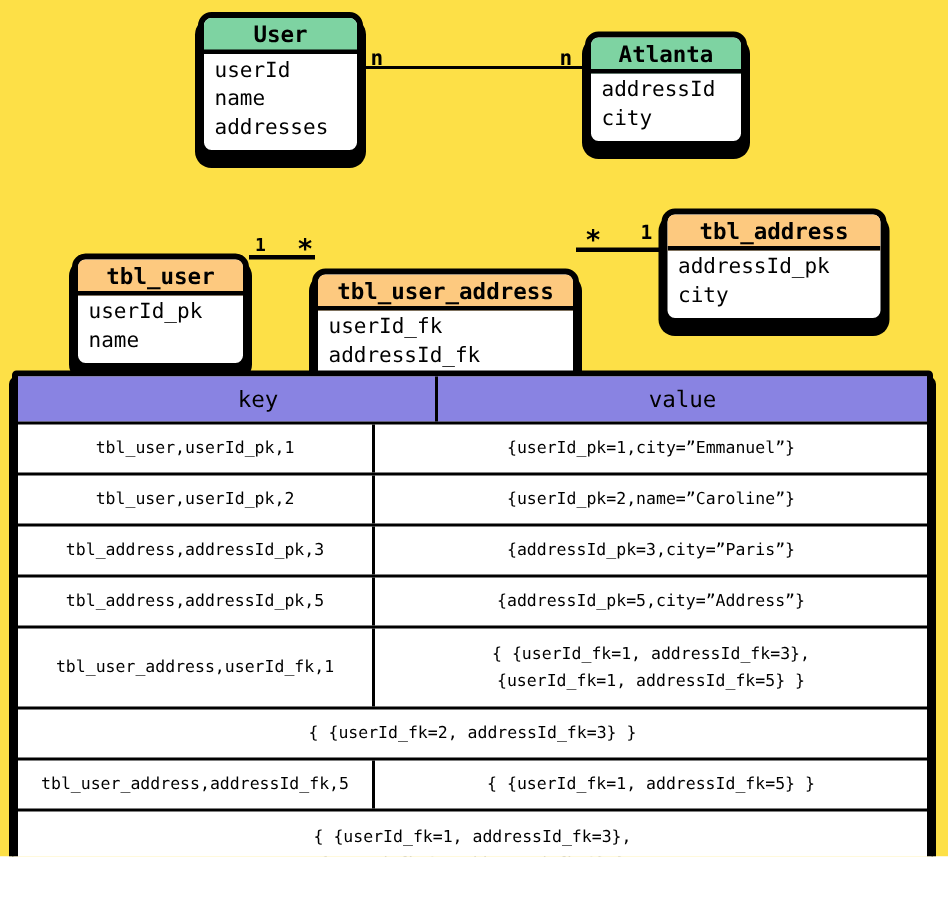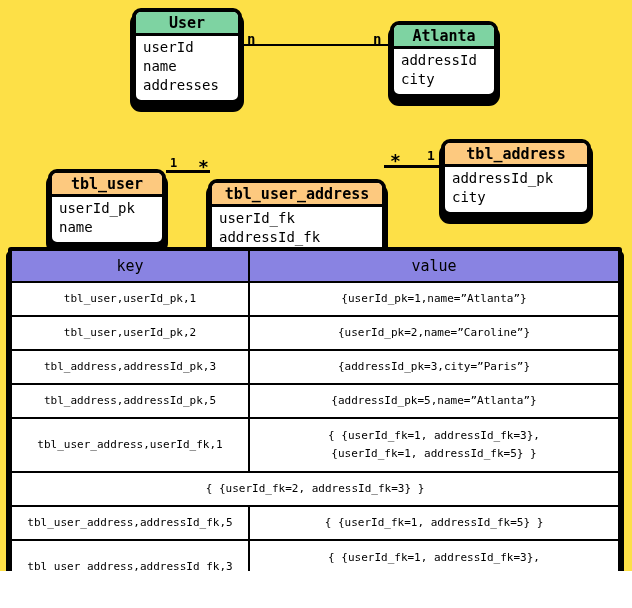--- a/index.html
+++ b/index.html
@@ -48,21 +48,21 @@
 
   
   .kvtable {
     position:absolute; left:8px; top:247px; width:614px;
     box-sizing:border-box; background:#fff;
     border:4px solid #000; border-radius:3px;
     box-shadow:0 6px 0 2px #000;
     display:flex; flex-direction:column;
   }
   .kv-row { display:flex; border-top:2px solid #000; }
-  .kv-row:first-child { border-top:none; }
+  .kv-row:first-child { border-top:none;padding-left:42px; }
   .kv-header { background:#8983E2; }
   .kv-cell {
     display:flex; align-items:center; justify-content:center;
     text-align:center; font-size:11px; line-height:18px;
     white-space:pre-line; padding:2px 4px; box-sizing:border-box;
   }
   .key-col { width:238px; flex:0 0 auto; border-right:2px solid #000; }
   .val-col { flex:1 1 auto; }
   .kv-header .kv-cell { font-size:15px; min-height:30px; }
   .r-single .kv-cell { min-height:32px; }
@@ -127,46 +127,45 @@
   </div>
 
   <div class="kvtable">
     <div class="kv-row kv-header">
       <div class="kv-cell key-col">key</div>
       <div class="kv-cell val-col">value</div>
     </div>
 
     <div class="kv-row r-single">
       <div class="kv-cell key-col">tbl_user,userId_pk,1</div>
-      <div class="kv-cell val-col">{userId_pk=1,name=”Atlanta”}</div>
+      <div class="kv-cell val-col">{userId_pk=1,city=”Emmanuel”}</div>
     </div>
     <div class="kv-row r-single">
       <div class="kv-cell key-col">tbl_user,userId_pk,2</div>
       <div class="kv-cell val-col">{userId_pk=2,name=”Caroline”}</div>
     </div>
     <div class="kv-row r-single">
       <div class="kv-cell key-col">tbl_address,addressId_pk,3</div>
       <div class="kv-cell val-col">{addressId_pk=3,city=”Paris”}</div>
     </div>
     <div class="kv-row r-single">
       <div class="kv-cell key-col">tbl_address,addressId_pk,5</div>
-      <div class="kv-cell val-col">{addressId_pk=5,name=”Atlanta”}</div>
+      <div class="kv-cell val-col">{addressId_pk=5,city=”Address”}</div>
     </div>
     <div class="kv-row r-double">
       <div class="kv-cell key-col">tbl_user_address,userId_fk,1</div>
       <div class="kv-cell val-col">{ {userId_fk=1, addressId_fk=3},
 {userId_fk=1, addressId_fk=5} }</div>
     </div>
     <div class="kv-row r-single">
       <div class="kv-cell val-col">{ {userId_fk=2, addressId_fk=3} }</div>
     </div>
     <div class="kv-row r-single">
       <div class="kv-cell key-col">tbl_user_address,addressId_fk,5</div>
       <div class="kv-cell val-col">{ {userId_fk=1, addressId_fk=5} }</div>
     </div>
     <div class="kv-row r-double">
-      <div class="kv-cell key-col">tbl_user_address,addressId_fk,3</div>
       <div class="kv-cell val-col">{ {userId_fk=1, addressId_fk=3},
 {userId_fk=2, addressId_fk=3} }</div>
     </div>
   </div>
 
 </div>
 
 </body></html>

